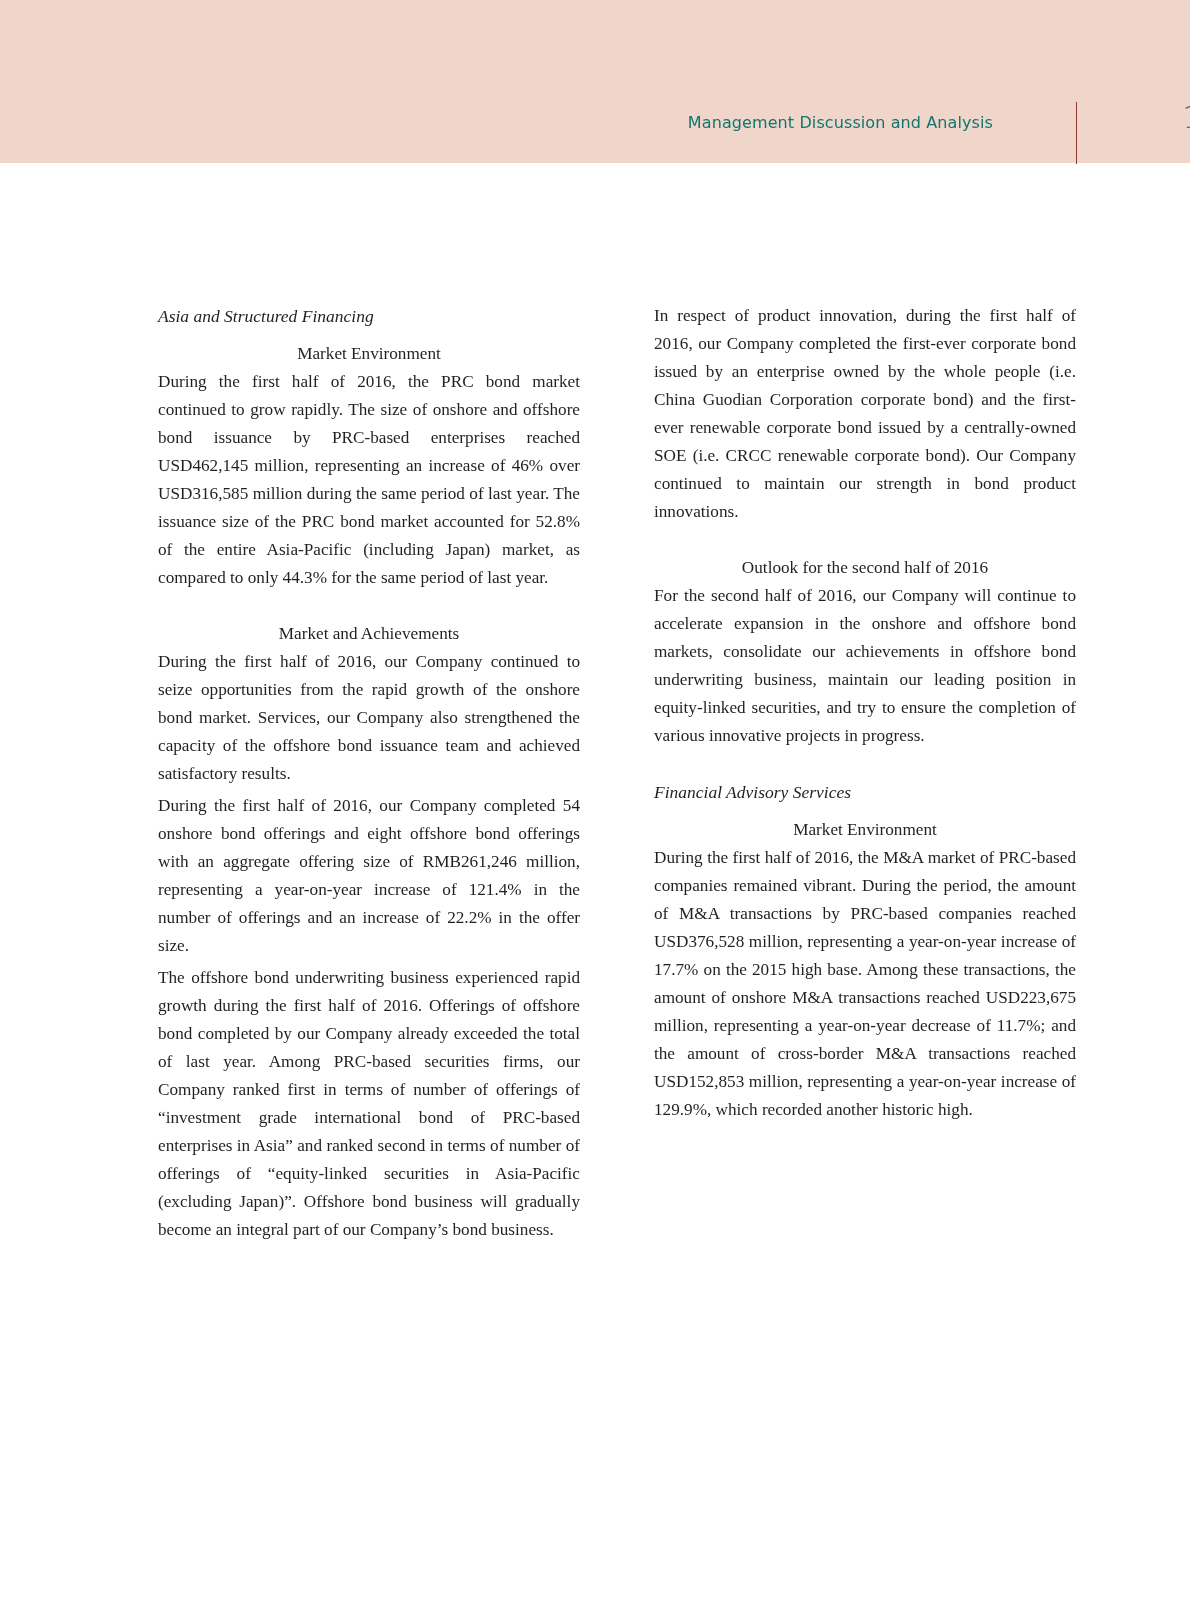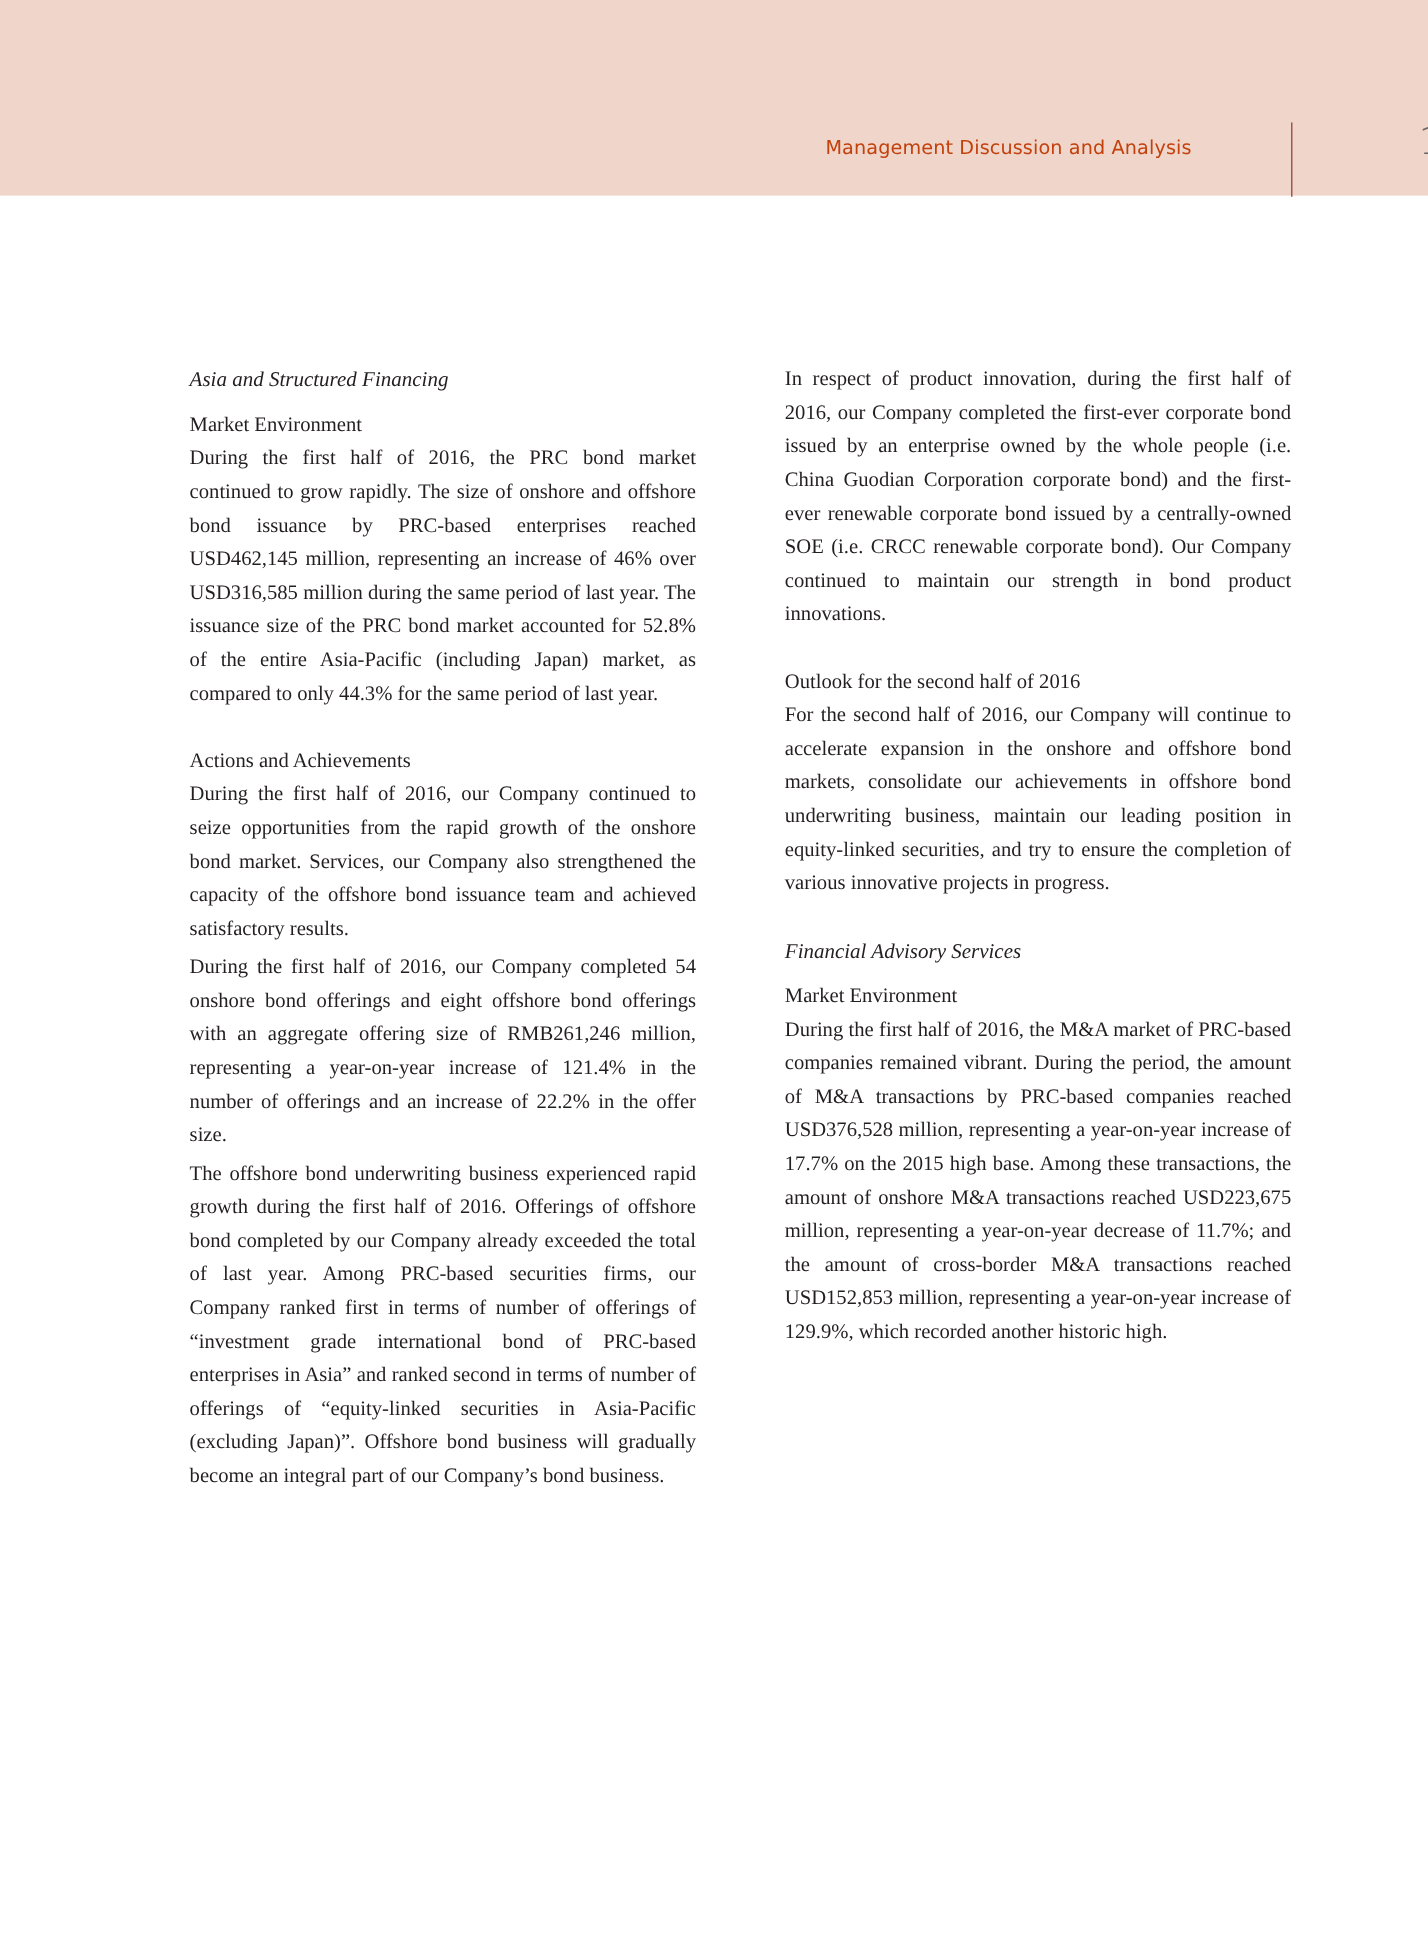--- a/index.html
+++ b/index.html
@@ -18,21 +18,21 @@
       width: 1190px;
       height: 163px;
       background: #efd5ca;
     }
     .running-title {
       position: absolute;
       right: 197px;
       top: 113px;
       font-family: "DejaVu Sans", "Liberation Sans", sans-serif;
       font-size: 16px;
-      color: #c2410c;
+      color: #0f766e;
       letter-spacing: 0.1px;
     }
     .header-rule {
       position: absolute;
       left: 1076px;
       top: 102px;
       width: 1px;
       height: 62px;
       background: #8a3b2a;
     }
@@ -58,21 +58,21 @@
     .col-right { left: 654px; }
     .section-title {
       font-style: italic;
       font-size: 17.5px;
       margin: 0 0 10px 0;
       line-height: 28px;
     }
     .sub-heading {
       margin: 0;
       line-height: 28px;
-      text-align: left;
+      text-align: center;
     }
     p { margin: 0; }
     .para-gap { margin-top: 4px; }
     .block-gap { margin-top: 28px; }
   </style>
 </head>
 <body>
 
 <div class="header-band"></div>
 <div class="running-title">Management Discussion and Analysis</div>
@@ -81,21 +81,21 @@
 
 <div class="column col-left">
   <div class="section-title">Asia and Structured Financing</div>
 
   <div>
     <div class="sub-heading">Market Environment</div>
     <p>During the first half of 2016, the PRC bond market continued to grow rapidly. The size of onshore and offshore bond issuance by PRC-based enterprises reached USD462,145 million, representing an increase of 46% over USD316,585 million during the same period of last year. The issuance size of the PRC bond market accounted for 52.8% of the entire Asia-Pacific (including Japan) market, as compared to only 44.3% for the same period of last year.</p>
   </div>
 
   <div class="block-gap">
-    <div class="sub-heading">Actions and Achievements</div>
+    <div class="sub-heading">Market and Achievements</div>
     <p>During the first half of 2016, our Company continued to seize opportunities from the rapid growth of the onshore bond market. Services, our Company also strengthened the capacity of the offshore bond issuance team and achieved satisfactory results.</p>
     <p class="para-gap">During the first half of 2016, our Company completed 54 onshore bond offerings and eight offshore bond offerings with an aggregate offering size of RMB261,246 million, representing a year-on-year increase of 121.4% in the number of offerings and an increase of 22.2% in the offer size.</p>
     <p class="para-gap">The offshore bond underwriting business experienced rapid growth during the first half of 2016. Offerings of offshore bond completed by our Company already exceeded the total of last year. Among PRC-based securities firms, our Company ranked first in terms of number of offerings of “investment grade international bond of PRC-based enterprises in Asia” and ranked second in terms of number of offerings of “equity-linked securities in Asia-Pacific (excluding Japan)”. Offshore bond business will gradually become an integral part of our Company’s bond business.</p>
   </div>
 </div>
 
 <div class="column col-right">
   <p>In respect of product innovation, during the first half of 2016, our Company completed the first-ever corporate bond issued by an enterprise owned by the whole people (i.e. China Guodian Corporation corporate bond) and the first-ever renewable corporate bond issued by a centrally-owned SOE (i.e. CRCC renewable corporate bond). Our Company continued to maintain our strength in bond product innovations.</p>
 
   <div class="block-gap">

